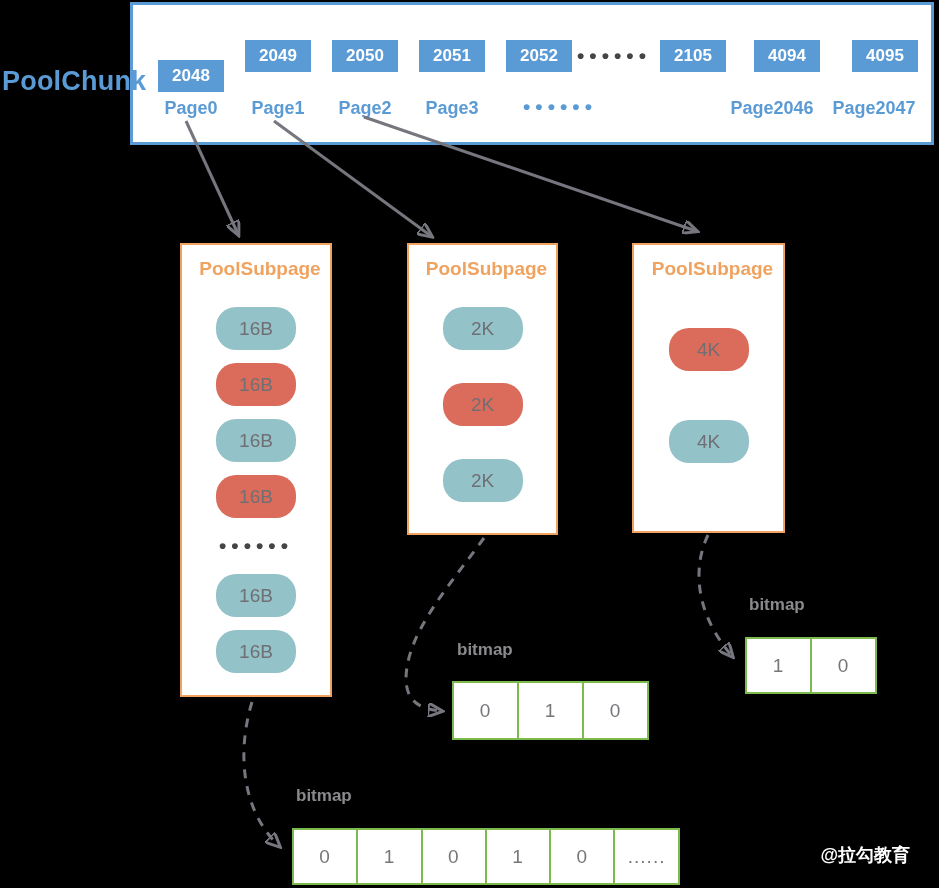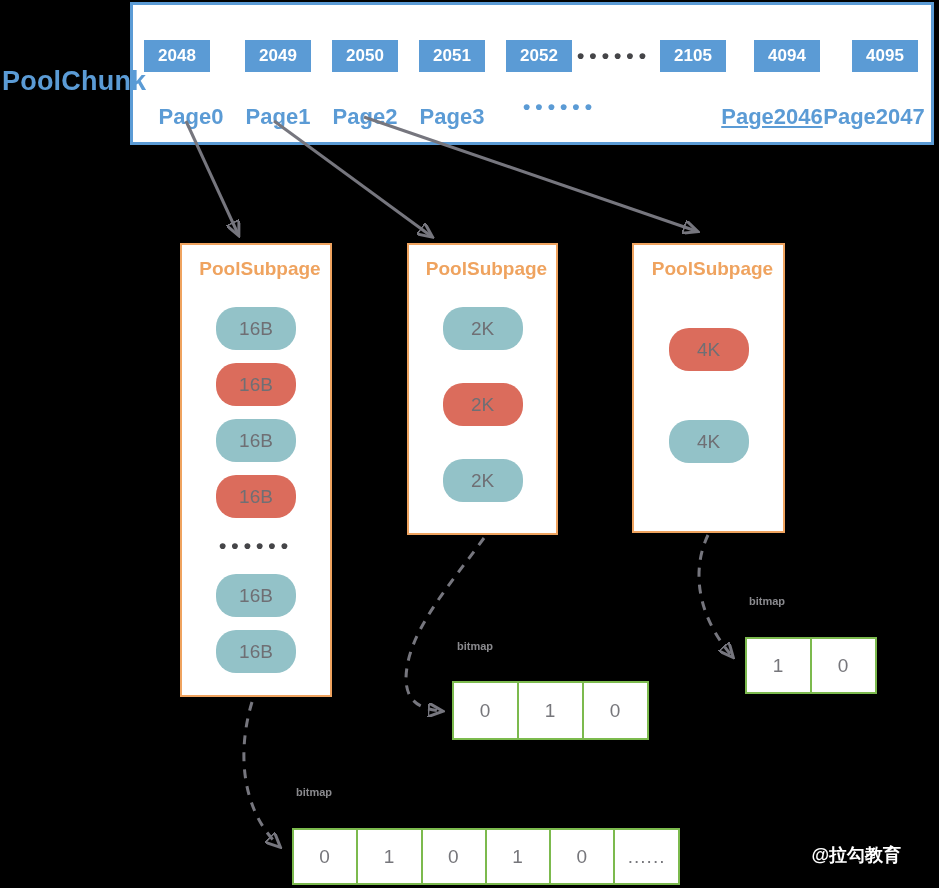--- a/index.html
+++ b/index.html
@@ -18,73 +18,73 @@
   #canvas{position:relative;width:939px;height:888px;background:#000;overflow:hidden;}
   #layer{position:absolute;left:0;top:0;width:939px;height:888px;}
 
   .chunk-box{position:absolute;left:130px;top:2px;width:804px;height:143px;
     background:#fff;border:3px solid var(--chunk-blue);box-sizing:border-box;}
   .chunk-label{position:absolute;left:2px;top:66px;color:var(--chunk-blue);
     font-size:27px;font-weight:bold;letter-spacing:.2px;}
 
   .chunk-cell{position:absolute;top:40px;width:66px;height:32px;background:var(--chunk-blue);
     color:#fff;font-weight:bold;font-size:17px;display:flex;align-items:center;justify-content:center;}
-  .chunk-page{position:absolute;top:104px;transform:translateX(-50%);color:var(--chunk-blue);
-    font-size:22px;font-weight:bold;white-space:nowrap;}
+  .chunk-page{position:absolute;top:98px;transform:translateX(-50%);color:var(--chunk-blue);
+    font-size:18px;font-weight:bold;white-space:nowrap;}
 
   .dots{position:static;font-weight:bold;font-size:21px;letter-spacing:5px;white-space:nowrap;}
   .dots.abs{position:absolute;transform:translateX(-50%);}
   .dots.dark{color:var(--dots-dark);}
   .dots.blue{color:var(--chunk-blue);}
 
   .subpage{position:absolute;background:#fff;border:2px solid var(--subpage-orange);
     box-sizing:border-box;display:flex;flex-direction:column;align-items:center;}
   .subpage-title{position:absolute;top:13px;left:4px;width:100%;text-align:center;
     color:var(--subpage-orange);font-weight:bold;font-size:19px;}
   .block{width:80px;height:43px;border-radius:20px;flex:none;display:flex;align-items:center;
     justify-content:center;font-size:19px;color:#6F6F74;}
   .block.free{background:var(--block-teal);}
   .block.used{background:var(--block-red);}
   .sp-dots{height:30px;line-height:30px;flex:none;}
 
-  .bitmap-label{position:absolute;color:var(--label-gray);font-weight:bold;font-size:11px;}
+  .bitmap-label{position:absolute;color:var(--label-gray);font-weight:bold;font-size:17px;}
   .bitmap-table{position:absolute;display:flex;background:#fff;
     border:2px solid var(--bitmap-green);box-sizing:content-box;}
   .bitmap-cell{border-right:2px solid var(--bitmap-green);display:flex;align-items:center;
     justify-content:center;color:var(--text-gray);font-size:19px;letter-spacing:1px;}
   .bitmap-cell:last-child{border-right:none;}
 
-  .watermark{position:absolute;right:38px;top:843px;color:#fff;font-size:18px;font-weight:bold;}
+  .watermark{position:absolute;right:29px;top:843px;color:#fff;font-size:18px;font-weight:bold;}
 
   #arrows{position:absolute;left:0;top:0;pointer-events:none;}
   #arrows path{fill:none;stroke:var(--arrow-gray);stroke-width:3;}
   #arrows path.dashed{stroke-dasharray:9 8;}
 </style>
 </head>
 <body>
 
 <div id="canvas" style="background: rgb(0, 0, 0);">
   <div id="layer">
     <div class="chunk-box"></div>
     <div class="chunk-label">PoolChunk</div>
-  <div class="chunk-cell" style="left: 144px;">2048</div>
+  <div class="chunk-cell" style="left: 158px; margin-top: 20px;">2048</div>
       <div class="chunk-cell" style="left: 245px;">2049</div>
       <div class="chunk-cell" style="left: 332px;">2050</div>
       <div class="chunk-cell" style="left: 419px;">2051</div>
       <div class="chunk-cell" style="left: 506px;">2052</div>
       <div class="dots dark abs" style="left: 614px; top: 42px; line-height: 28px;">••••••</div>
       <div class="chunk-cell" style="left: 660px;">2105</div>
       <div class="chunk-cell" style="left: 754px;">4094</div>
       <div class="chunk-cell" style="left: 833px; margin-left: 19px;">4095</div>
       <div class="chunk-page" style="left: 191px;">Page0</div>
       <div class="chunk-page" style="left: 278px;">Page1</div>
       <div class="chunk-page" style="left: 365px;">Page2</div>
       <div class="chunk-page" style="left: 452px;">Page3</div>
       <div class="dots blue abs" style="left: 560px; top: 96px; line-height: 22px;">••••••</div>
-      <div class="chunk-page" style="left: 772px; text-decoration: underline;">Page2046</div>
+      <div class="chunk-page" style="left: 772px;">Page2046</div>
       <div class="chunk-page" style="left: 874px;">Page2047</div>
       <div class="subpage" style="left: 180px; top: 243px; width: 152px; height: 454px; padding-top: 62px; gap: 13px;">
         <div class="subpage-title">PoolSubpage</div>
         <div class="block free">16B</div>
         <div class="block used">16B</div>
         <div class="block free">16B</div>
         <div class="block used">16B</div>
         <div class="dots dark sp-dots">••••••</div>
         <div class="block free">16B</div>
         <div class="block free">16B</div>

